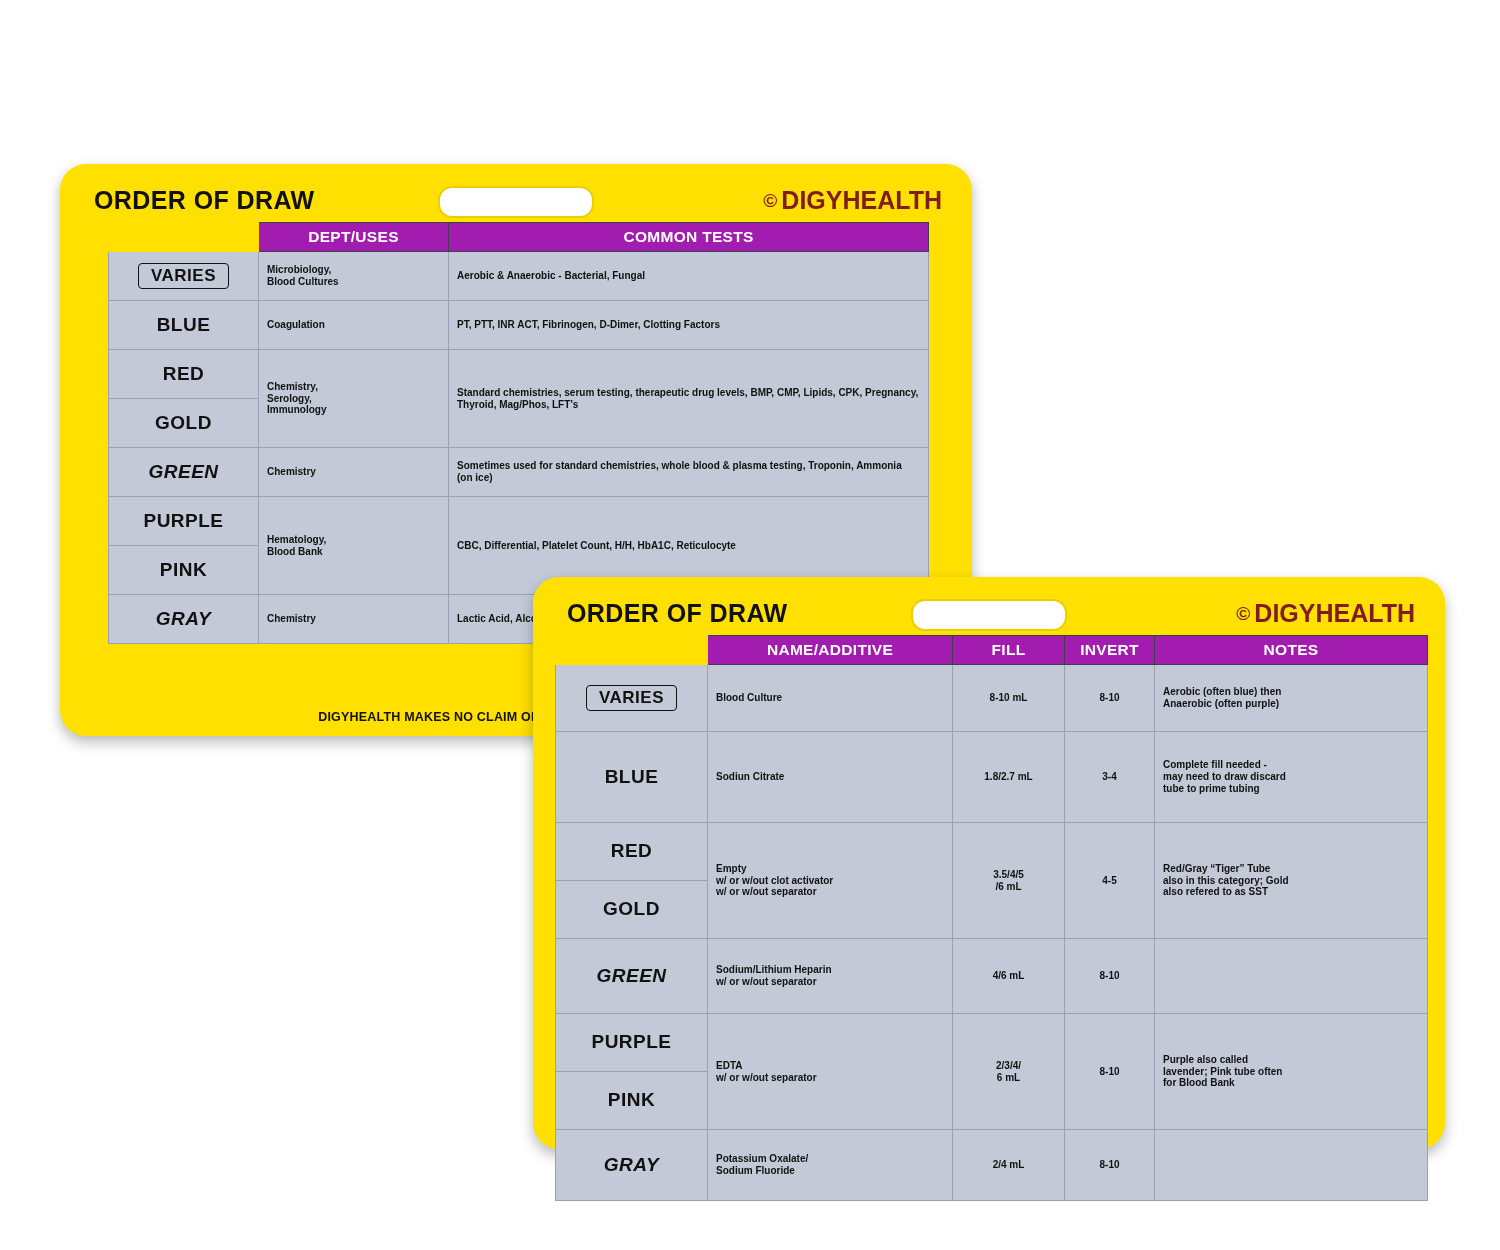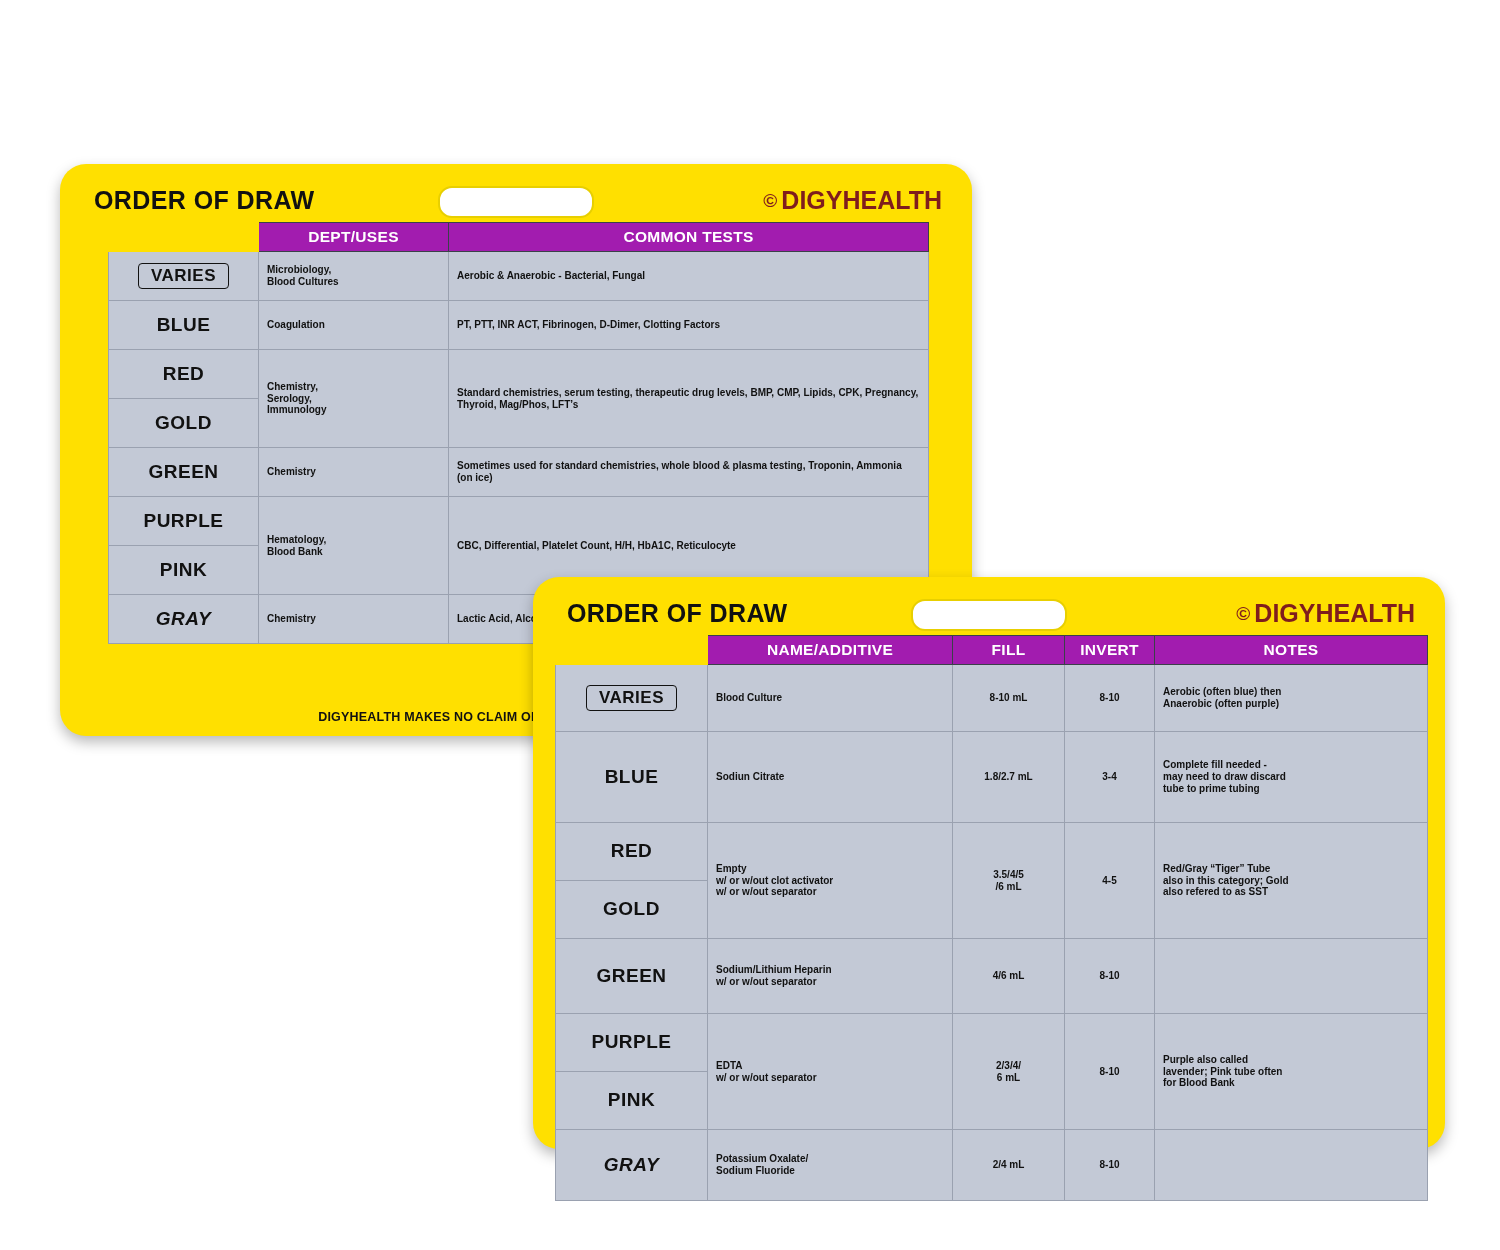--- a/index.html
+++ b/index.html
@@ -141,21 +141,21 @@
   .chip-varies span {
     display: inline-block;
     border: 1.5px solid #111111;
     border-radius: 4px;
     padding: 2px 12px;
     font-size: 17px;
   }
   .chip-blue   { background: #16257e; color: #ffffff; }
   .chip-red    { background: #e8141c; color: #ffffff; }
   .chip-gold   { background: #cf9318; color: #ffffff; }
-  .chip-green  { background: #127a32; color: #ffffff; }
+  .chip-green  { background: #127a32; color: #ffffff; font-style: italic; }
   .chip-purple { background: #3c0f8c; color: #ffffff; }
   .chip-pink   { background: #ef2864; color: #ffffff; }
   .chip-gray   { background: #525965; color: #ffffff; font-style: italic; }
 
   
   .table-back {
     left: 48px;
     top: 58px;
     width: 820px;
   }

